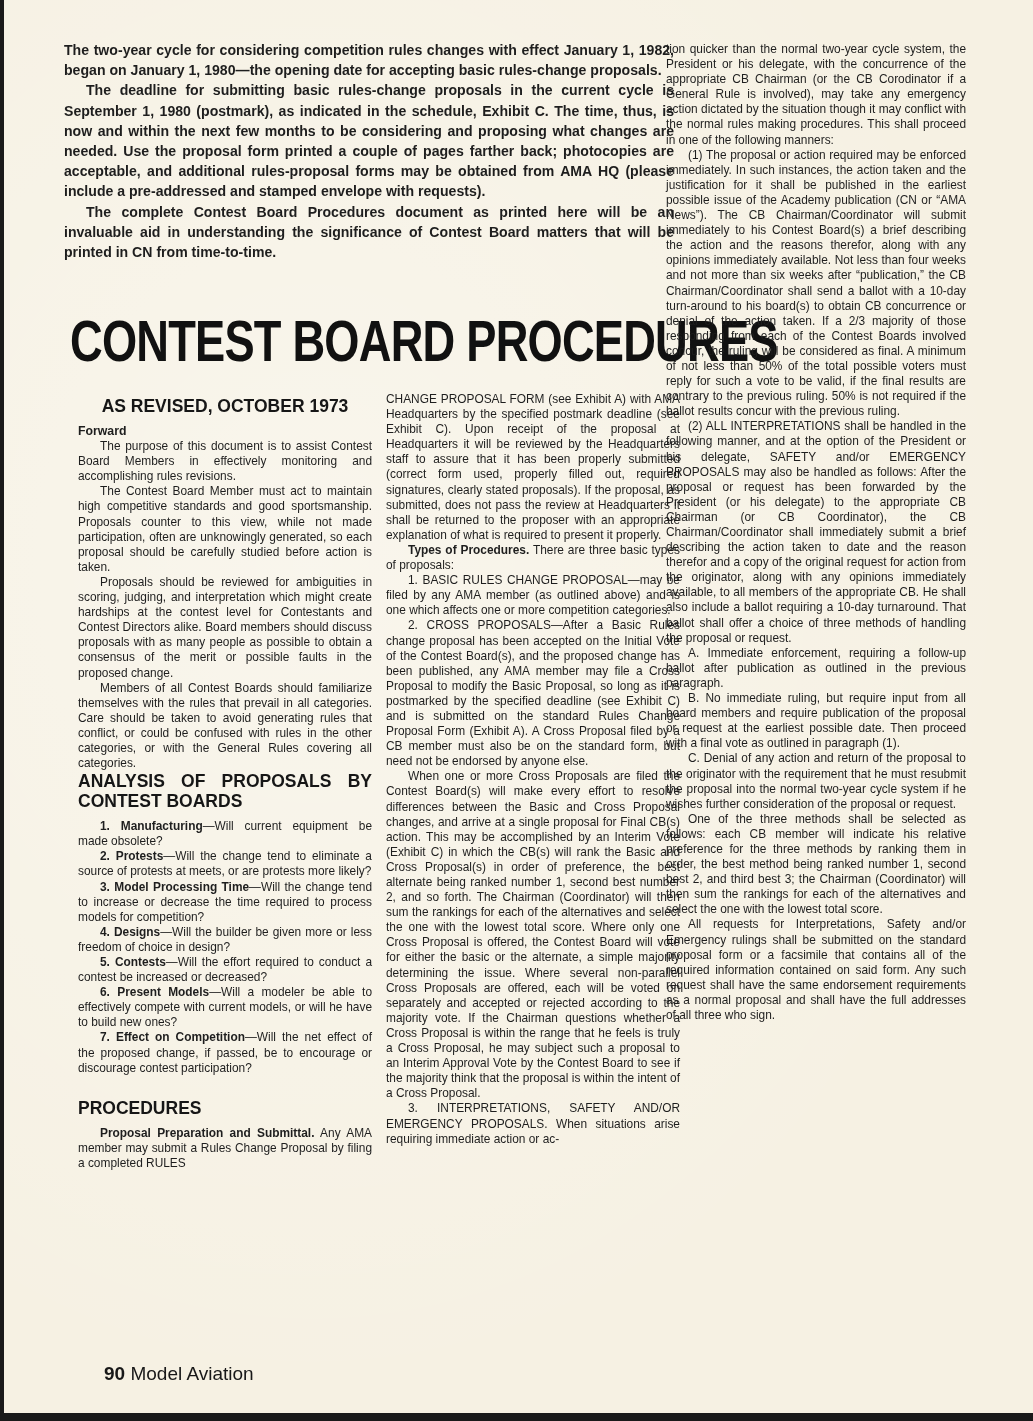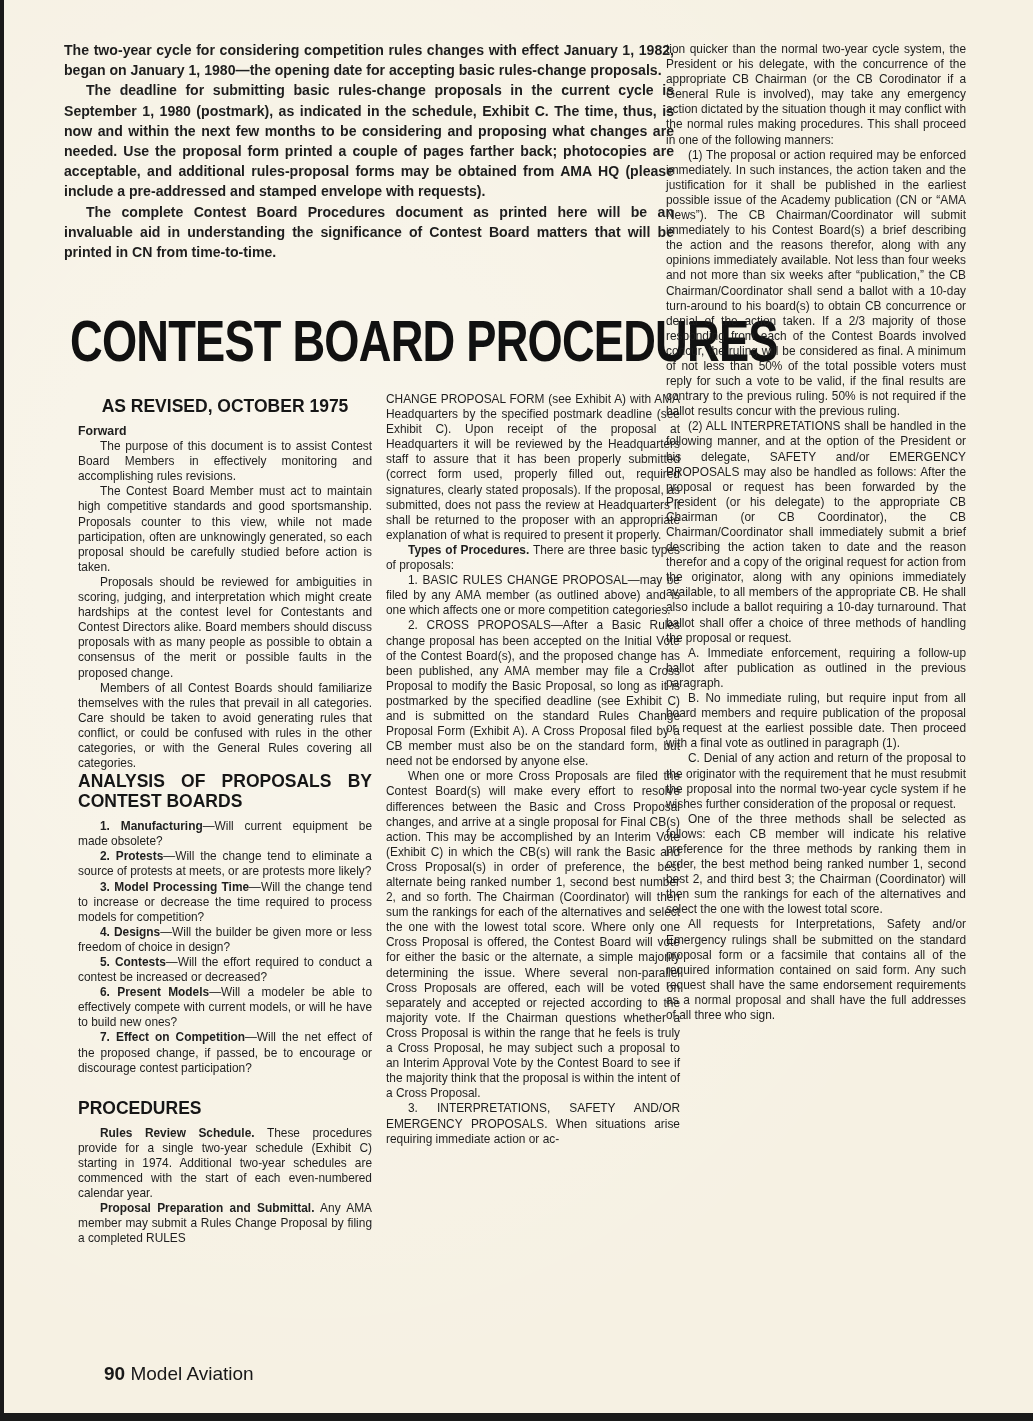--- a/index.html
+++ b/index.html
@@ -59,38 +59,37 @@
 
   <div class="intro">
     <p class="first">The two-year cycle for considering competition rules changes with effect January 1, 1982, began on January 1, 1980—the opening date for accepting basic rules-change proposals.</p>
     <p>The deadline for submitting basic rules-change proposals in the current cycle is September 1, 1980 (postmark), as indicated in the schedule, Exhibit C. The time, thus, is now and within the next few months to be considering and proposing what changes are needed. Use the proposal form printed a couple of pages farther back; photocopies are acceptable, and additional rules-proposal forms may be obtained from AMA HQ (please include a pre-addressed and stamped envelope with requests).</p>
     <p>The complete Contest Board Procedures document as printed here will be an invaluable aid in understanding the significance of Contest Board matters that will be printed in CN from time-to-time.</p>
   </div>
 
   <div class="title">CONTEST BOARD PROCEDURES</div>
 
   <div class="col col1">
-    <div class="subhead center">AS REVISED, OCTOBER 1975</div>
+    <div class="subhead center">AS REVISED, OCTOBER 1973</div>
     <div class="forward">Forward</div>
     <p>The purpose of this document is to assist Contest Board Members in effectively monitoring and accomplishing rules revisions.</p>
     <p>The Contest Board Member must act to maintain high competitive standards and good sportsmanship. Proposals counter to this view, while not made participation, often are unknowingly generated, so each proposal should be carefully studied before action is taken.</p>
     <p>Proposals should be reviewed for ambiguities in scoring, judging, and interpretation which might create hardships at the contest level for Contestants and Contest Directors alike. Board members should discuss proposals with as many people as possible to obtain a consensus of the merit or possible faults in the proposed change.</p>
     <p>Members of all Contest Boards should familiarize themselves with the rules that prevail in all categories. Care should be taken to avoid generating rules that conflict, or could be confused with rules in the other categories, or with the General Rules covering all categories.</p>
 
     <div class="subhead sec">ANALYSIS OF PROPOSALS BY CONTEST BOARDS</div>
     <p><span class="lead">1. Manufacturing</span><span>—Will current equipment be made obsolete?</span></p>
     <p><span class="lead">2. Protests</span><span>—Will the change tend to eliminate a source of protests at meets, or are protests more likely?</span></p>
     <p><span class="lead">3. Model Processing Time</span><span>—Will the change tend to increase or decrease the time required to process models for competition?</span></p>
     <p><span class="lead">4. Designs</span><span>—Will the builder be given more or less freedom of choice in design?</span></p>
     <p><span class="lead">5. Contests</span><span>—Will the effort required to conduct a contest be increased or decreased?</span></p>
     <p><span class="lead">6. Present Models</span><span>—Will a modeler be able to effectively compete with current models, or will he have to build new ones?</span></p>
     <p><span class="lead">7. Effect on Competition</span><span>—Will the net effect of the proposed change, if passed, be to encourage or discourage contest participation?</span></p>
 
     <div class="subhead sec" style="margin-top:22px">PROCEDURES</div>
-    <p><span class="lead">Rules Review Schedule.</span><span> These procedures provide for a single two-year schedule (Exhibit C) starting in 1974. Additional two-year schedules are commenced with the start of each even-numbered calendar year.</span></p>
     <p><span class="lead">Proposal Preparation and Submittal.</span><span> Any AMA member may submit a Rules Change Proposal by filing a completed RULES</span></p>
   </div>
 
   <div class="col col2">
     <p class="noindent">CHANGE PROPOSAL FORM (see Exhibit A) with AMA Headquarters by the specified postmark deadline (see Exhibit C). Upon receipt of the proposal at Headquarters it will be reviewed by the Headquarters staff to assure that it has been properly submitted (correct form used, properly filled out, required signatures, clearly stated proposals). If the proposal, as submitted, does not pass the review at Headquarters it shall be returned to the proposer with an appropriate explanation of what is required to present it properly.</p>
     <p><span class="lead">Types of Procedures.</span><span> There are three basic types of proposals:</span></p>
     <p>1. BASIC RULES CHANGE PROPOSAL—may be filed by any AMA member (as outlined above) and is one which affects one or more competition categories.</p>
     <p>2. CROSS PROPOSALS—After a Basic Rules change proposal has been accepted on the Initial Vote of the Contest Board(s), and the proposed change has been published, any AMA member may file a Cross Proposal to modify the Basic Proposal, so long as it is postmarked by the specified deadline (see Exhibit C) and is submitted on the standard Rules Change Proposal Form (Exhibit A). A Cross Proposal filed by a CB member must also be on the standard form, but need not be endorsed by anyone else.</p>
     <p>When one or more Cross Proposals are filed the Contest Board(s) will make every effort to resolve differences between the Basic and Cross Proposal changes, and arrive at a single proposal for Final CB(s) action. This may be accomplished by an Interim Vote (Exhibit C) in which the CB(s) will rank the Basic and Cross Proposal(s) in order of preference, the best alternate being ranked number 1, second best number 2, and so forth. The Chairman (Coordinator) will then sum the rankings for each of the alternatives and select the one with the lowest total score. Where only one Cross Proposal is offered, the Contest Board will vote for either the basic or the alternate, a simple majority determining the issue. Where several non-parallel Cross Proposals are offered, each will be voted on separately and accepted or rejected according to the majority vote. If the Chairman questions whether a Cross Proposal is within the range that he feels is truly a Cross Proposal, he may subject such a proposal to an Interim Approval Vote by the Contest Board to see if the majority think that the proposal is within the intent of a Cross Proposal.</p>
     <p>3. INTERPRETATIONS, SAFETY AND/OR EMERGENCY PROPOSALS. When situations arise requiring immediate action or ac-</p>

